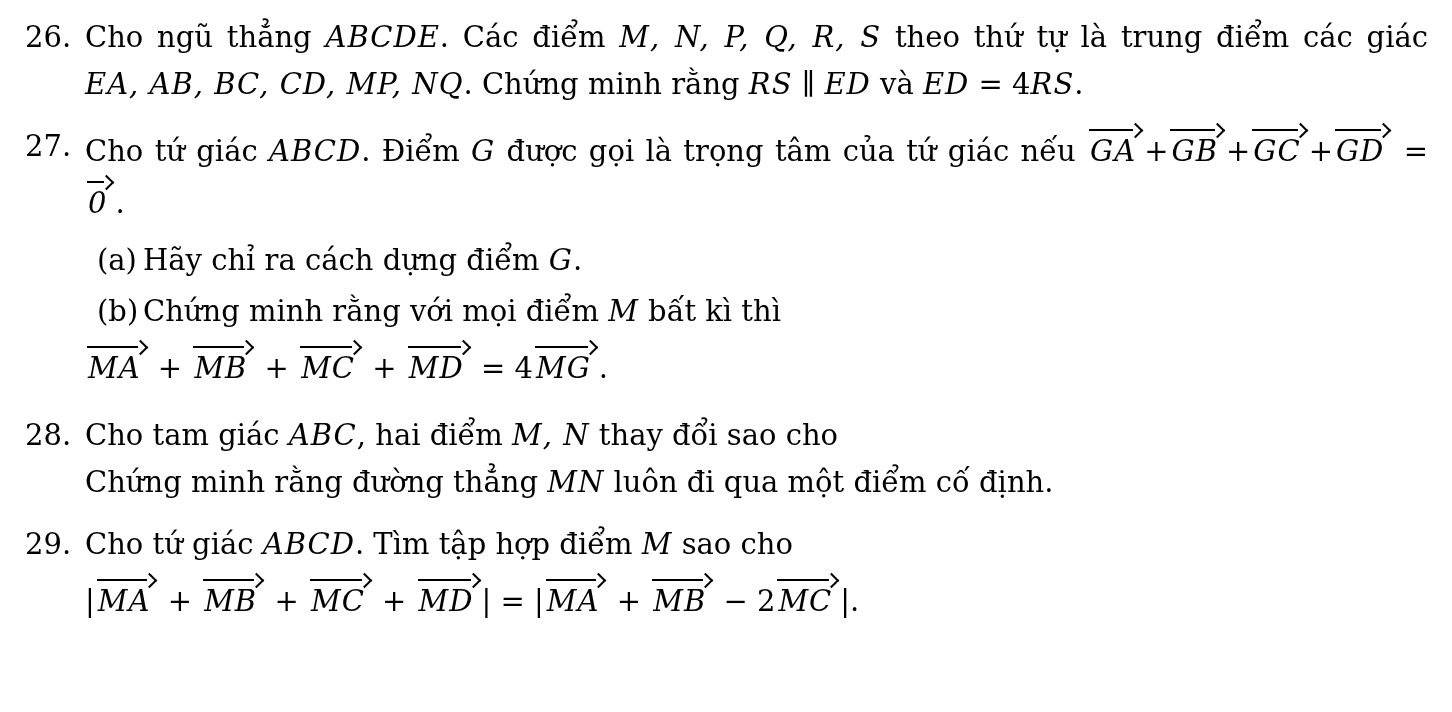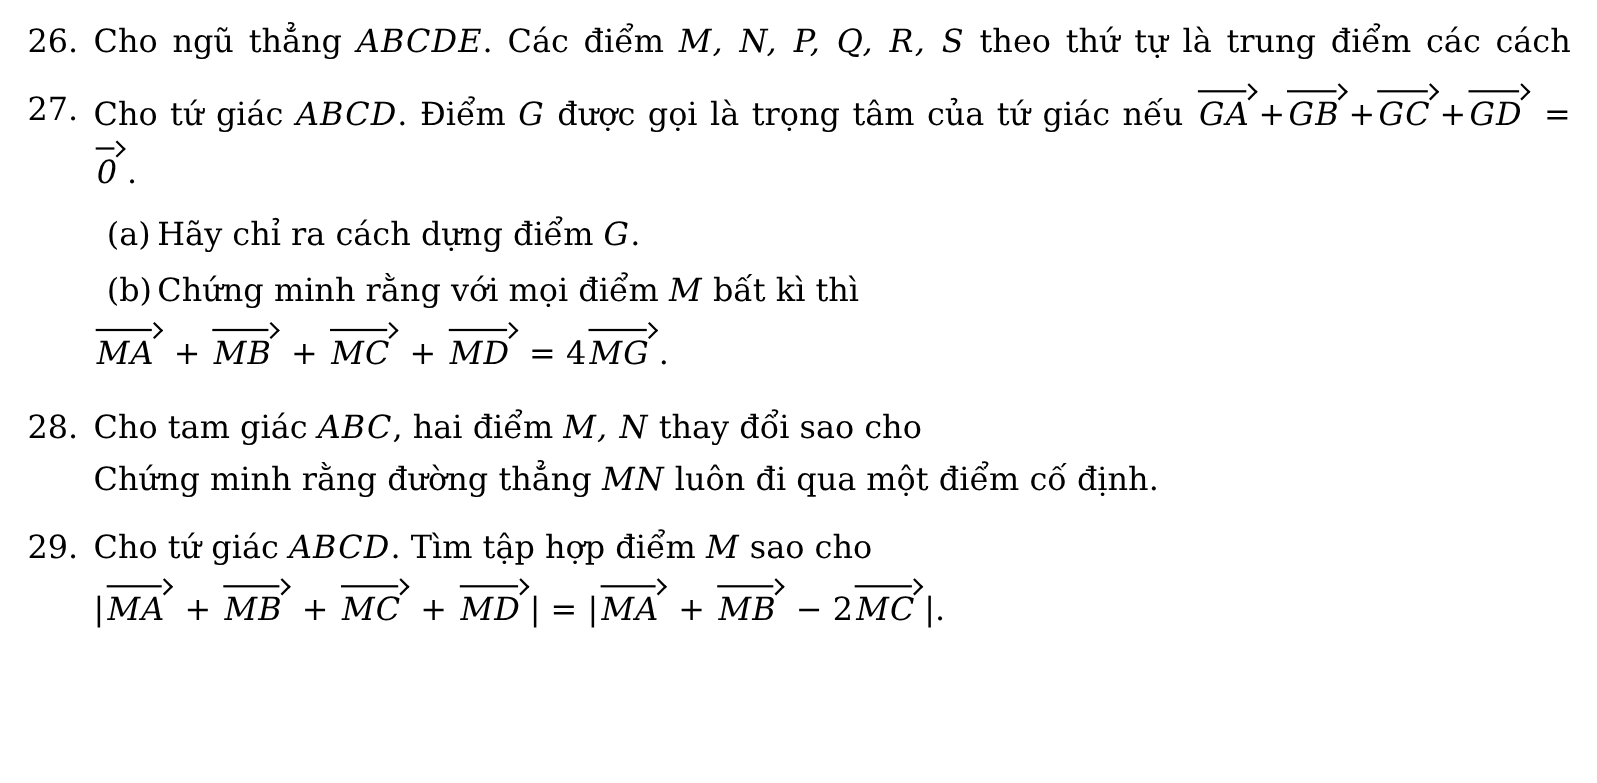--- a/index.html
+++ b/index.html
@@ -39,21 +39,22 @@
     border-top: 2px solid #000; border-right: 2px solid #000;
     transform: rotate(45deg);
   }
 </style>
 </head>
 <body>
 
 <div class="doc">
     <div class="problem">
       <span class="pnum">26.</span>
-      <div class="jline"><span class="seg-txt">Cho ngũ thẳng </span><span class="seg-math">ABCDE</span><span class="seg-txt">. Các điểm </span><span class="seg-math">M, N, P, Q, R, S</span><span class="seg-txt"> theo thứ tự là trung điểm các cách</span></div>
+      <div class="jline"><span class="seg-txt">Cho ngũ thẳng </span><span class="seg-math">ABCDE</span><span class="seg-txt">. Các điểm </span><span class="seg-math">M, N, P, Q, R, S</span><span class="seg-txt"> theo thứ tự là trung điểm các giác</span></div>
+      <div class="line"><span class="seg-math">EA, AB, BC, CD, MP, NQ</span><span class="seg-txt">. Chứng minh rằng </span><span class="seg-math">RS</span><span class="seg-txt"> ∥ </span><span class="seg-math">ED</span><span class="seg-txt"> và </span><span class="seg-math">ED</span><span class="seg-txt"> = 4</span><span class="seg-math">RS</span><span class="seg-txt">.</span></div>
     </div>
     <div class="problem">
       <span class="pnum">27.</span>
       <div class="jline"><span class="seg-txt">Cho tứ giác </span><span class="seg-math">ABCD</span><span class="seg-txt">. Điểm </span><span class="seg-math">G</span><span class="seg-txt"> được gọi là trọng tâm của tứ giác nếu </span><span class="seg-vec">GA</span><span class="seg-txt">+</span><span class="seg-vec">GB</span><span class="seg-txt">+</span><span class="seg-vec">GC</span><span class="seg-txt">+</span><span class="seg-vec">GD</span><span class="seg-txt"> = </span><span class="seg-vec">0</span><span class="seg-txt">.</span></div>
       <div class="sub"><span class="slabel">(a)</span><span><span class="seg-txt">Hãy chỉ ra cách dựng điểm </span><span class="seg-math">G</span><span class="seg-txt">.</span></span></div>
       <div class="sub"><span class="slabel">(b)</span><span><span class="seg-txt">Chứng minh rằng với mọi điểm </span><span class="seg-math">M</span><span class="seg-txt"> bất kì thì</span></span></div>
       <div class="eq"><span class="seg-vec">MA</span><span class="seg-txt"> + </span><span class="seg-vec">MB</span><span class="seg-txt"> + </span><span class="seg-vec">MC</span><span class="seg-txt"> + </span><span class="seg-vec">MD</span><span class="seg-txt"> = 4</span><span class="seg-vec">MG</span><span class="seg-txt">.</span></div>
     </div>
     <div class="problem">
       <span class="pnum">28.</span>

